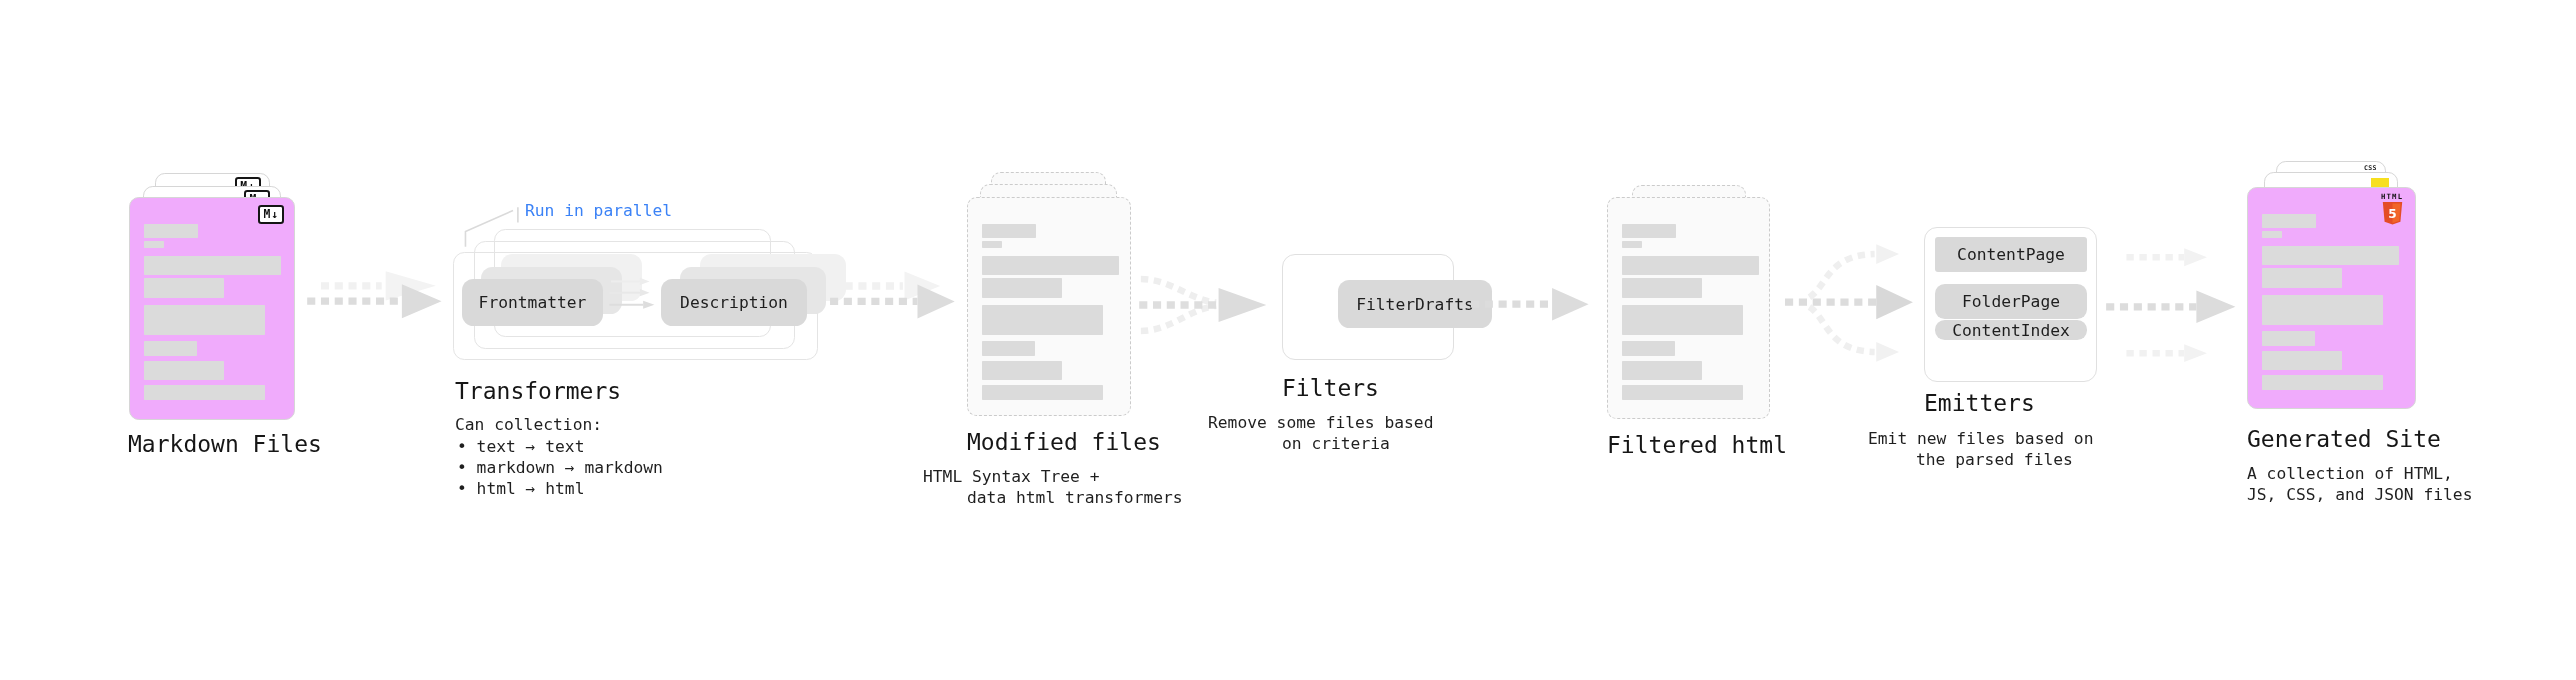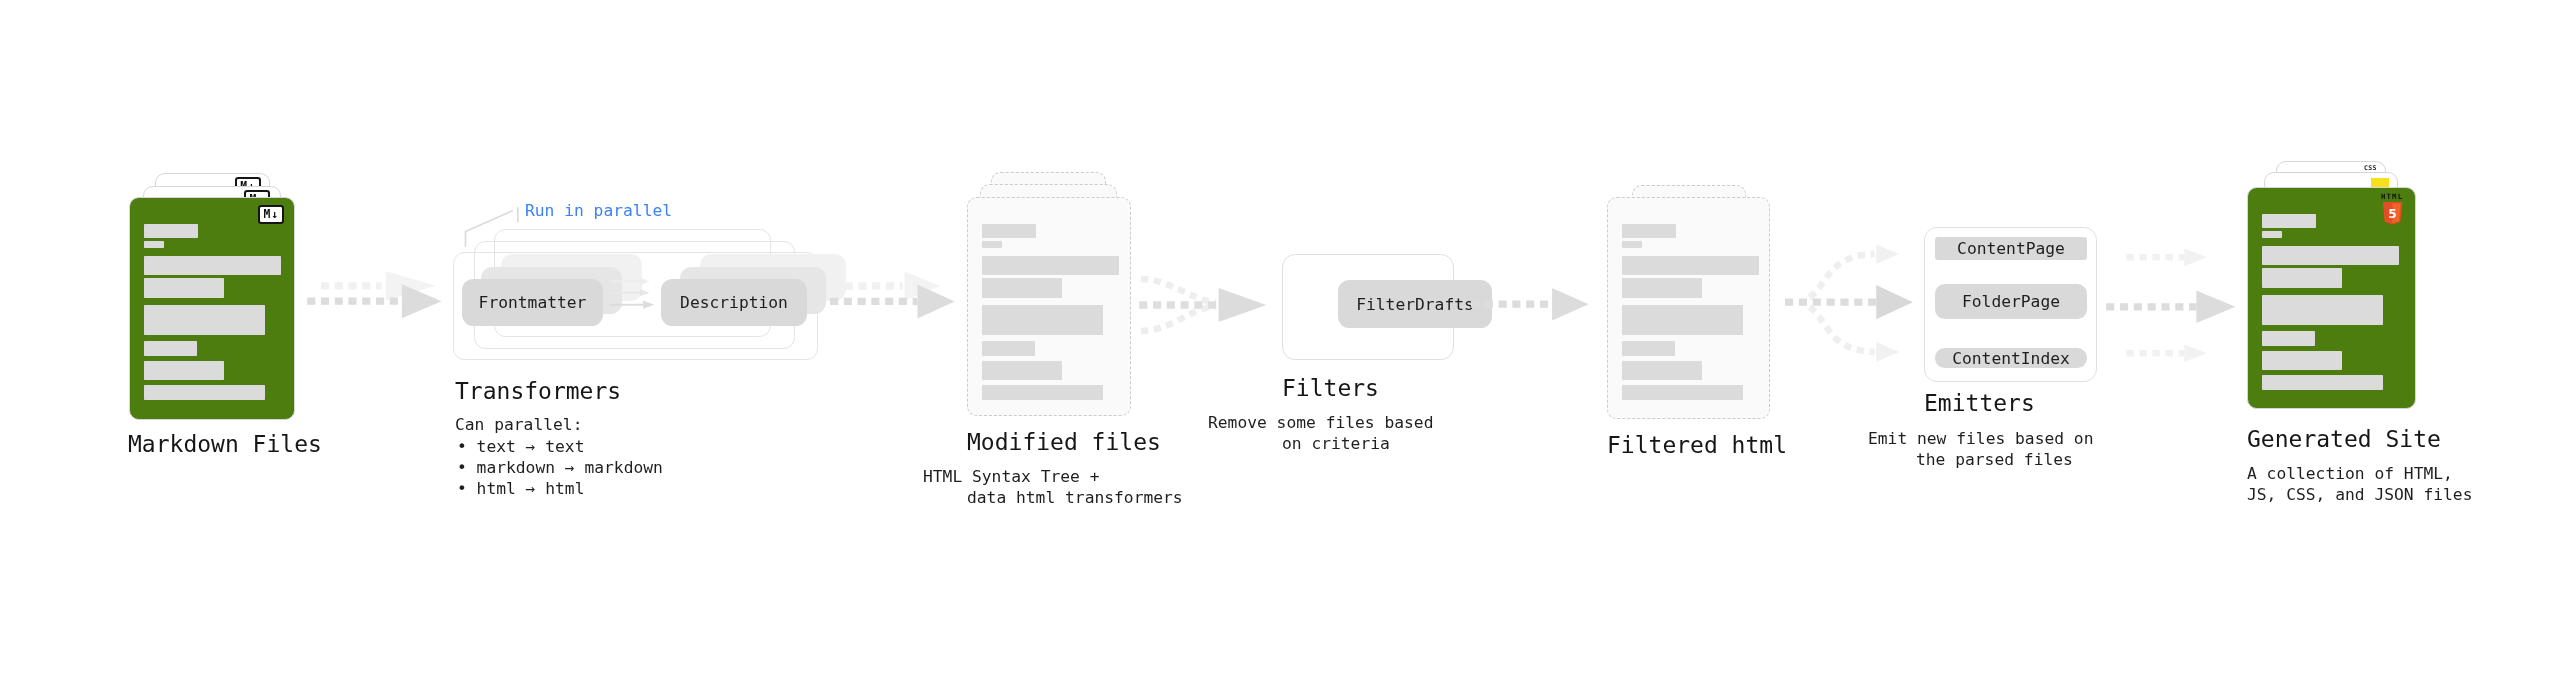--- a/index.html
+++ b/index.html
@@ -1,21 +1,21 @@
 <!DOCTYPE html>
 <html style="font-size:13px"><head>
 <meta charset="utf-8">
 <style>
   html,body{margin:0;padding:0;background:#ffffff;}
   body{width:2576px;height:681px;font-family:"DejaVu Sans Mono","Liberation Mono",monospace;color:#1a1a1a;}
   .canvas{position:relative;width:2576px;height:681px;background:#ffffff;overflow:hidden;}
 
   
   .card{position:absolute;background:#ffffff;border:1.6px solid #d6d6d6;border-radius:9.8px;overflow:hidden;box-sizing:border-box;}
-  .card.tint{background:#4d7c0f;}
+  .card.tint{background:#f0abfc;}
   .card.dash{background:#fafafa;border:1.6px dashed #cbcbcb;}
 
   
   .bar{position:absolute;left:14px;background:#dbdbdb;border-radius:0.8px;}
   .b1{top:26px;width:54px;height:14px}
   .b2{top:43px;width:19.5px;height:6.5px}
   .b3{top:58px;width:137px;height:18.7px}
   .b4{top:80px;width:80px;height:19.5px}
   .b5{top:107px;width:121px;height:30px}
   .b6{top:143px;width:53px;height:14.6px}
@@ -99,21 +99,21 @@
     <svg class="deco" style="left:609px;top:275px" width="49" height="37" viewBox="0 0 60 46">
       <line x1="2" y1="8" x2="38" y2="8" stroke="#ededed" stroke-width="2.5"></line>
       <polygon points="38,3.5 38,12.5 50,8" fill="#ededed"></polygon>
       <line x1="0" y1="22" x2="38" y2="22" stroke="#e8e8e8" stroke-width="2.5"></line>
       <polygon points="38,17.5 38,26.5 50,22" fill="#e8e8e8"></polygon>
       <line x1="0" y1="37" x2="42" y2="37" stroke="#dddddd" stroke-width="2.5"></line>
       <polygon points="42,32 42,42 56,37" fill="#dddddd"></polygon>
     </svg>
 
     <div class="title" style="left:455px;top:379px">Transformers</div>
-    <div class="note" style="left:455px;top:414px">Can parallel:</div>
+    <div class="note" style="left:455px;top:414px">Can collection:</div>
     <div class="note" style="left:457px;top:436px">• text → text</div>
     <div class="note" style="left:457px;top:457px">• markdown → markdown</div>
     <div class="note" style="left:457px;top:478px">• html → html</div>
   </div>
 
   <svg class="arrow" style="left:830px;top:269px" width="128" height="68" viewBox="0 0 158 84">
     <line x1="18" y1="21" x2="90" y2="21" stroke="#f1f1f1" stroke-width="9" stroke-dasharray="10 7"></line>
     <polygon points="92,3 92,39 136,21" fill="#f3f3f3"></polygon>
     <line x1="0" y1="40" x2="108" y2="40" stroke="#dcdcdc" stroke-width="9" stroke-dasharray="10 7"></line>
     <polygon points="108,19 108,61 154,40" fill="#dcdcdc"></polygon>
@@ -180,23 +180,23 @@
     <line x1="0" y1="80" x2="112" y2="80" stroke="#dcdcdc" stroke-width="9" stroke-dasharray="10 7"></line>
     <path d="M30,74 C52,60 52,22 110,21" fill="none" stroke="#efefef" stroke-width="8" stroke-dasharray="9 7"></path>
     <path d="M30,86 C52,100 52,140 110,141" fill="none" stroke="#efefef" stroke-width="8" stroke-dasharray="9 7"></path>
     <polygon points="112,9 112,33 140,21" fill="#f1f1f1"></polygon>
     <polygon points="112,129 112,153 140,141" fill="#f1f1f1"></polygon>
     <polygon points="112,59 112,101 157,80" fill="#d8d8d8"></polygon>
   </svg>
 
   <div>
     <div class="fbox" style="left:1924px;top:227px;width:173px;height:155px"></div>
-    <div class="pill" style="left:1935px;top:237px;width:152px;height:23px;border-radius:3px">ContentPage</div>
+    <div class="pill" style="left:1935px;top:237px;width:152px;height:35px;border-radius:3px">ContentPage</div>
     <div class="pill" style="left:1935px;top:284px;width:152px;height:35px;border-radius:9.8px">FolderPage</div>
-    <div class="pill" style="left:1935px;top:348px;width:152px;height:20px;border-radius:9.8px">ContentIndex</div>
+    <div class="pill" style="left:1935px;top:320px;width:152px;height:20px;border-radius:9.8px">ContentIndex</div>
     <div class="title" style="left:1924px;top:391px">Emitters</div>
     <div class="note" style="left:1868px;top:428px">Emit new files based on</div>
     <div class="note" style="left:1916px;top:449px">the parsed files</div>
   </div>
 
   <svg class="arrow" style="left:2106px;top:245px" width="132" height="122" viewBox="0 0 162 150">
     <line x1="25" y1="15" x2="96" y2="15" stroke="#f1f1f1" stroke-width="8" stroke-dasharray="9 7"></line>
     <polygon points="96,4 96,26 124,15" fill="#f2f2f2"></polygon>
     <line x1="0" y1="76" x2="111" y2="76" stroke="#dcdcdc" stroke-width="9" stroke-dasharray="10 7"></line>
     <polygon points="111,56 111,96 159,76" fill="#dcdcdc"></polygon>

